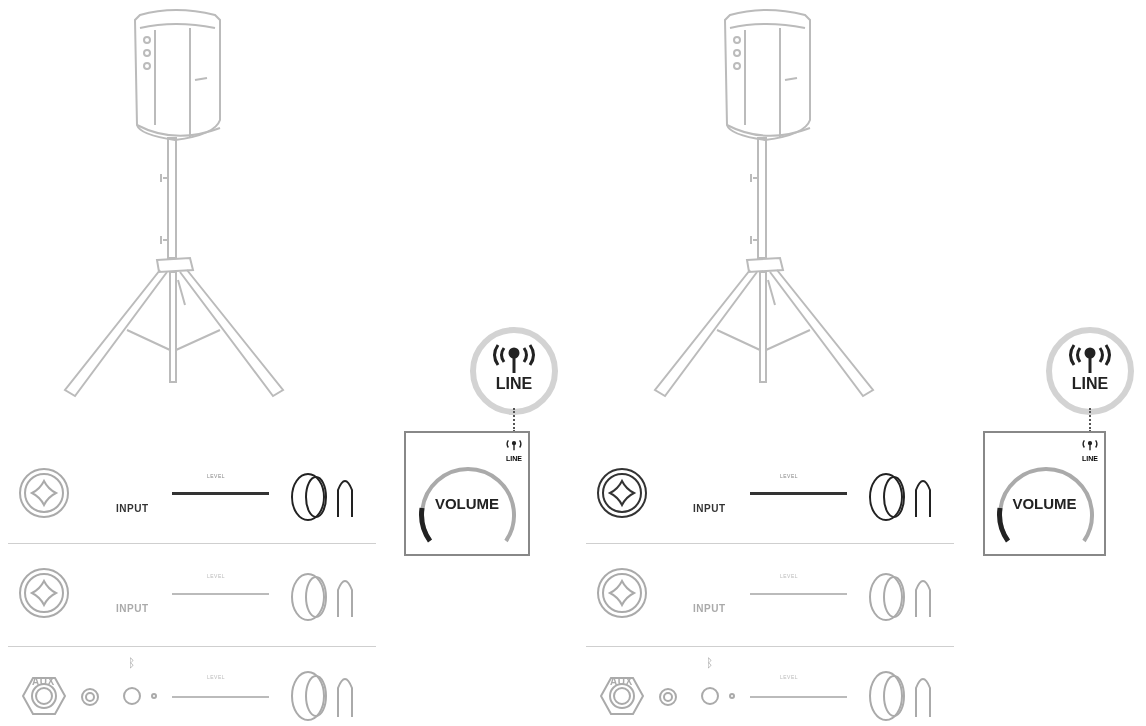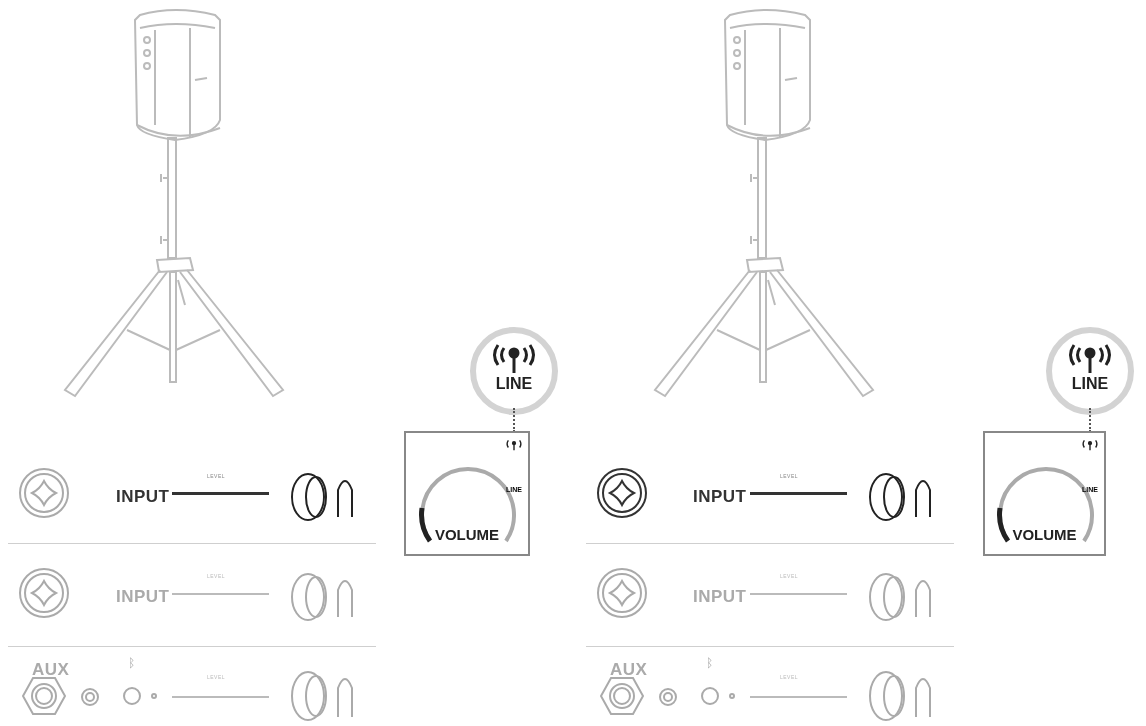--- a/index.html
+++ b/index.html
@@ -1,21 +1,21 @@
 <!DOCTYPE html>
 <html><head>
 <meta charset="utf-8">
 <style>
   html,body{margin:0;padding:0;background:#fff;}
   body{width:1146px;height:726px;position:relative;overflow:hidden;font-family:"Liberation Sans",sans-serif;}
   .abs{position:absolute;}
-  .panel-label{font-weight:bold;font-size:17px;letter-spacing:0.5px;}
+  .panel-label{font-weight:bold;font-size:10px;letter-spacing:0.5px;margin-top:16px;}
   .lvl{font-size:5px;color:#888;letter-spacing:0.5px;}
   .divider{position:absolute;height:1px;background:#cfcfcf;}
-  .bold{font-weight:bold;margin-top:31px;}
+  .bold{font-weight:bold;}
 </style>
 </head>
 <body>
 
 <div class="abs" style="left:0;top:0;width:573px;height:726px;">
 
   <svg class="abs" style="left:55px;top:0;" width="240" height="400" viewBox="0 0 240 400" fill="none" stroke="#bbb" stroke-width="2">
     <path d="M85 15 Q120 5 160 15 L165 20 L165 120 Q160 135 120 140 Q85 135 82 125 L80 20 Z"></path>
     <path d="M85 28 Q120 20 160 28"></path>
     <path d="M100 30 L100 125"></path>

